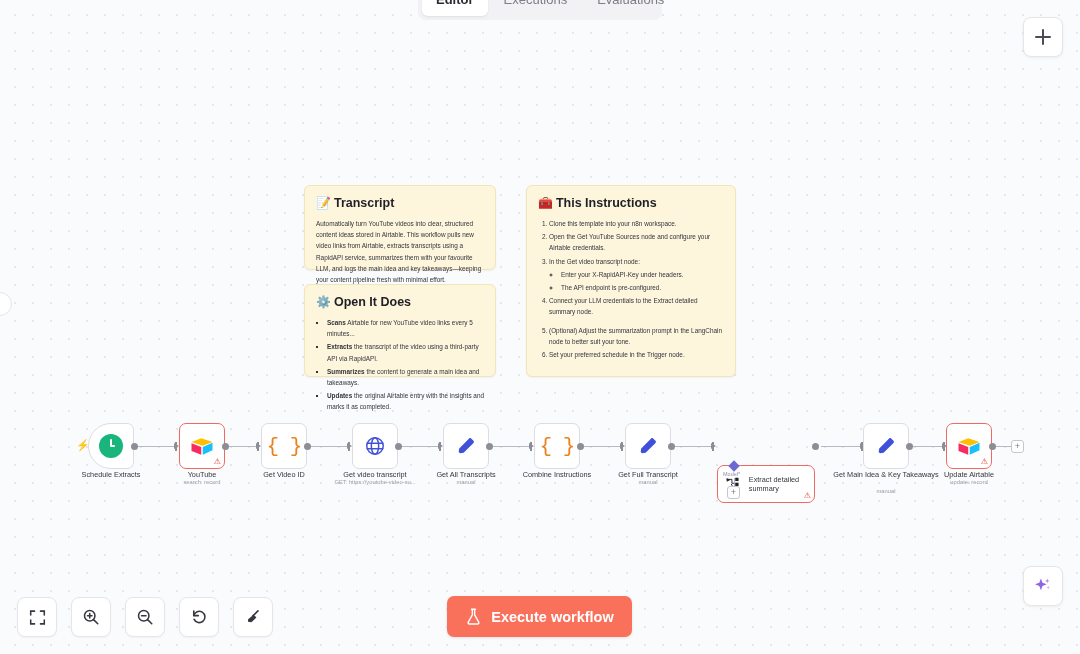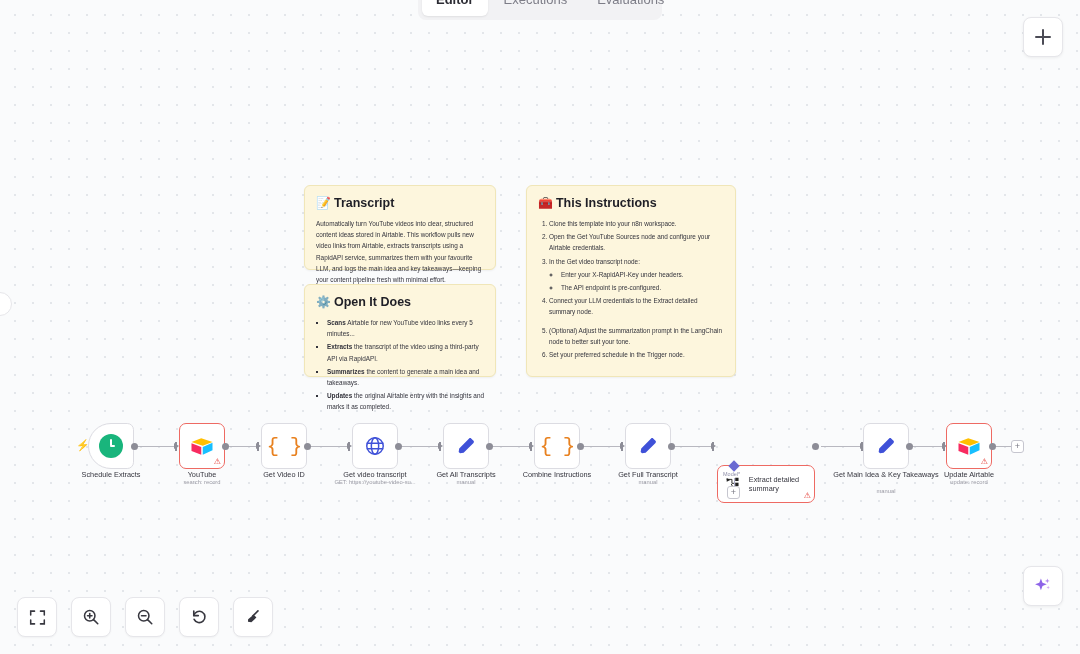--- a/index.html
+++ b/index.html
@@ -430,14 +430,20 @@
       </svg>
     </div>
     <div class="tool-btn">
       <svg width="18" height="18" viewBox="0 0 20 20">
         <path d="M15.5 3.2 L9.6 9.1" stroke="#37373f" stroke-width="1.8" stroke-linecap="round"></path>
         <path d="M10.6 7.4 L13.8 10.6 L8.2 15.8 L4.4 15.2 L4.6 12.4 Z" fill="#37373f"></path>
       </svg>
     </div>
   </div>
 
+  <button id="execute-workflow-button">
+    <svg width="17" height="18" viewBox="0 0 20 22">
+      <path d="M7.6 1.5 H12.4 M8.6 1.5 V8.4 L3.6 17.2 A1.6 1.6 0 0 0 5 19.6 H15 A1.6 1.6 0 0 0 16.4 17.2 L11.4 8.4 V1.5" fill="none" stroke="#fff" stroke-width="1.7" stroke-linecap="round" stroke-linejoin="round"></path>
+    </svg>
+    <span>Execute workflow</span>
+  </button>
 
 </div>
 
 </body></html>

